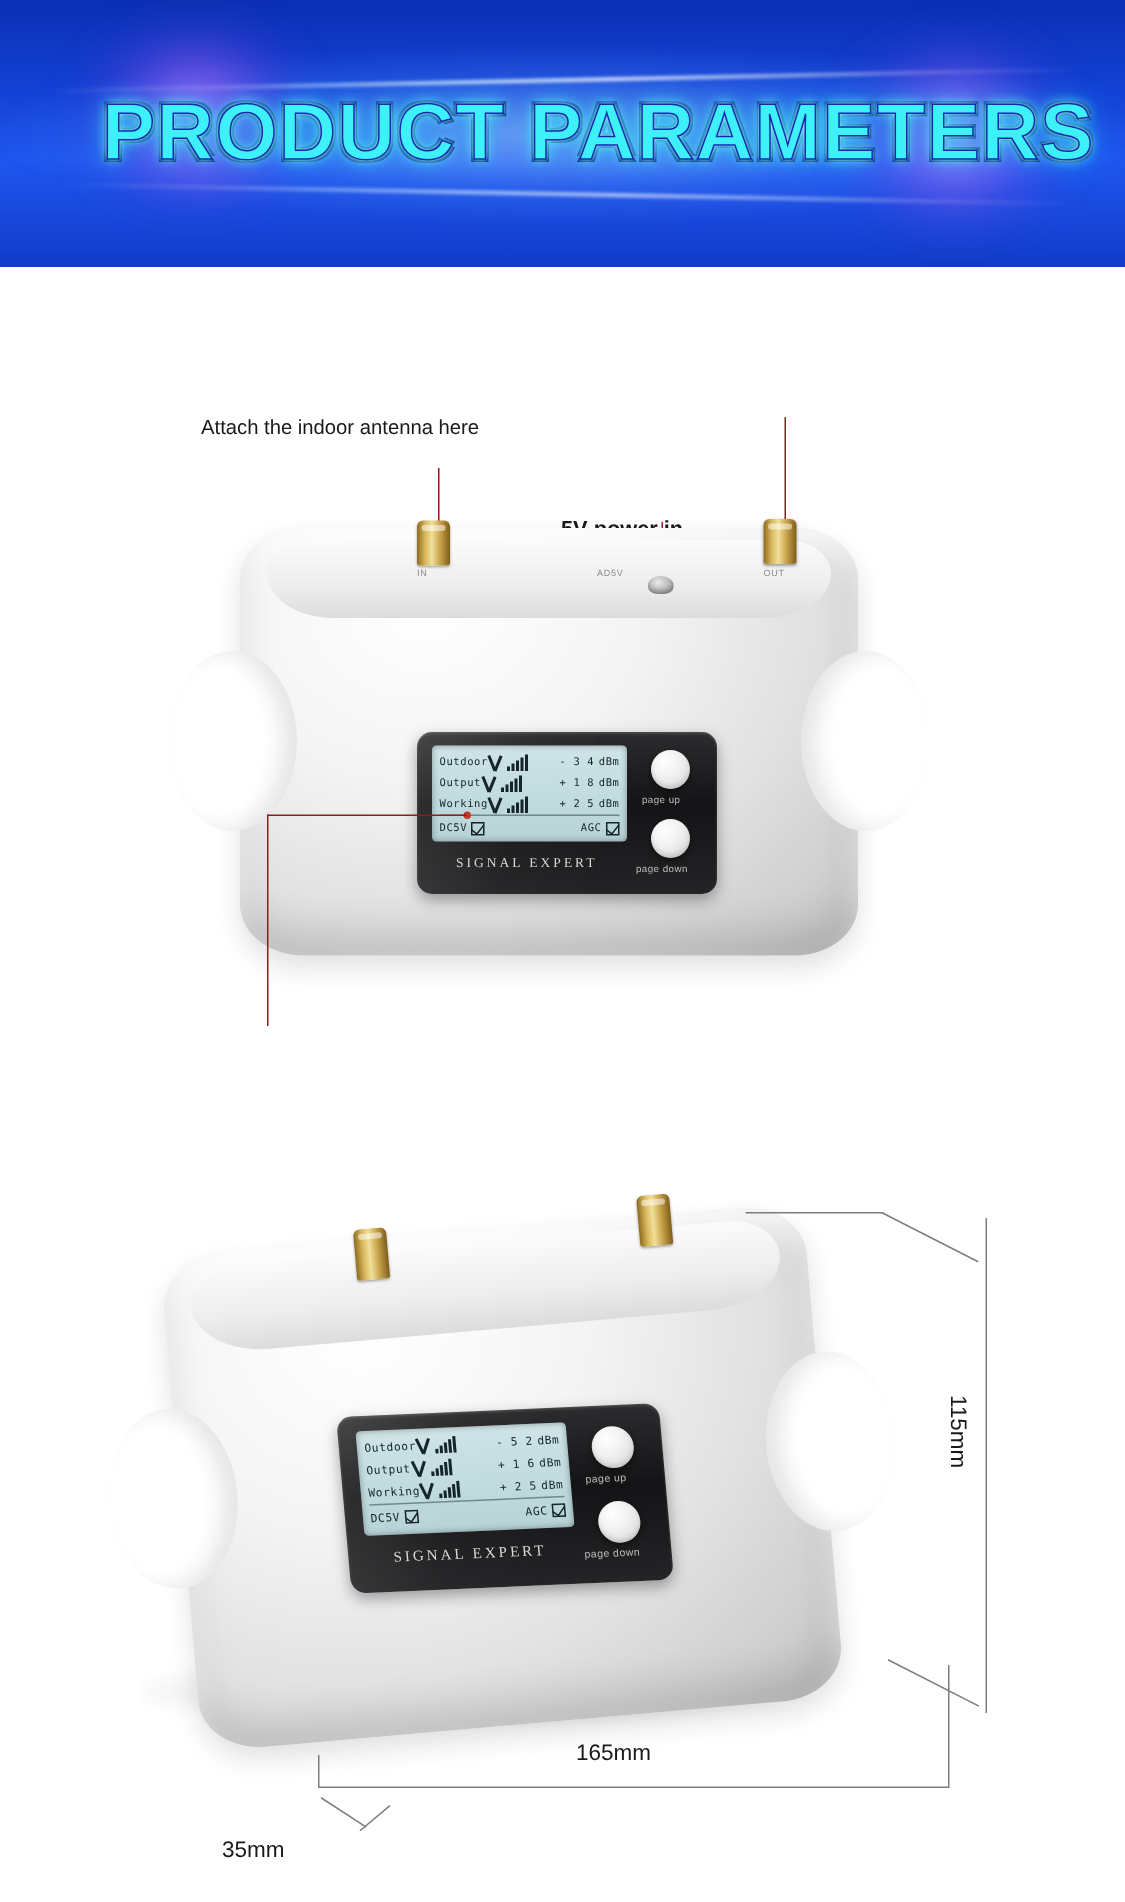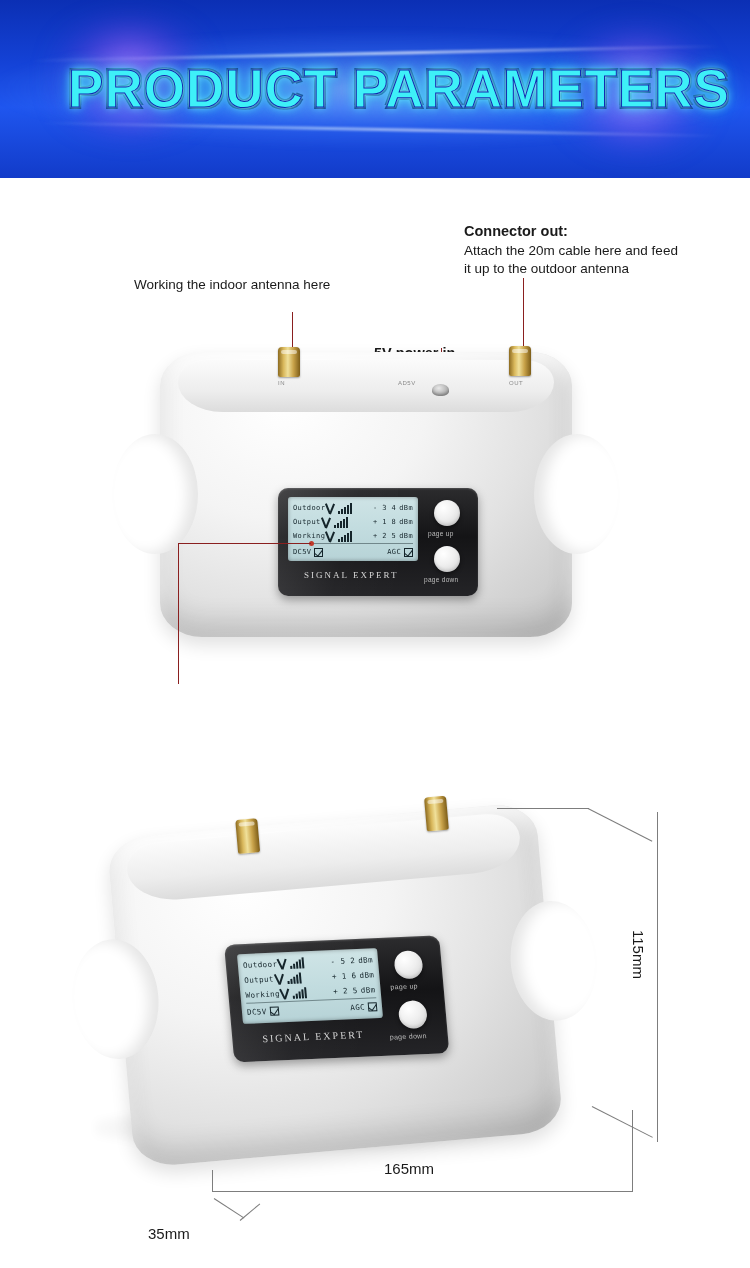--- a/index.html
+++ b/index.html
@@ -276,30 +276,25 @@
   <div class="banner">
     <div class="banner-glow"></div>
     <div class="banner-streak streak-a"></div>
     <div class="banner-streak streak-b"></div>
     <div class="banner-flare flare-left"></div>
     <div class="banner-flare flare-right"></div>
     <div class="banner-title">PRODUCT PARAMETERS</div>
   </div>
 
   <div class="callout" style="left:134px; top:276px; width:230px;">
-    <div class="c-desc">Working the indoor antenna here</div>
+    <div class="c-desc">Attach the indoor antenna here</div>
   </div>
   <div class="leader v" style="left:292px; top:312px; height:48px;"></div>
   <div class="dot" style="left:290px; top:355px;"></div>
 
-  <div class="callout" style="left:464px; top:222px; width:266px;">
-    <div class="c-title">Connector out:</div>
-    <div class="c-desc">Attach the 20m cable here and feed</div>
-    <div class="c-desc">it up to the outdoor antenna</div>
-  </div>
   <div class="leader v" style="left:523px; top:278px; height:80px;"></div>
   <div class="dot" style="left:521px; top:354px;"></div>
 
   <div class="callout" style="left:374px; top:344px; width:160px;">
     <div class="c-title">5V power in</div>
   </div>
   <div class="leader v" style="left:441px; top:348px; height:34px;"></div>
 
   <div class="device-top">
     <div class="body-shell"></div>

